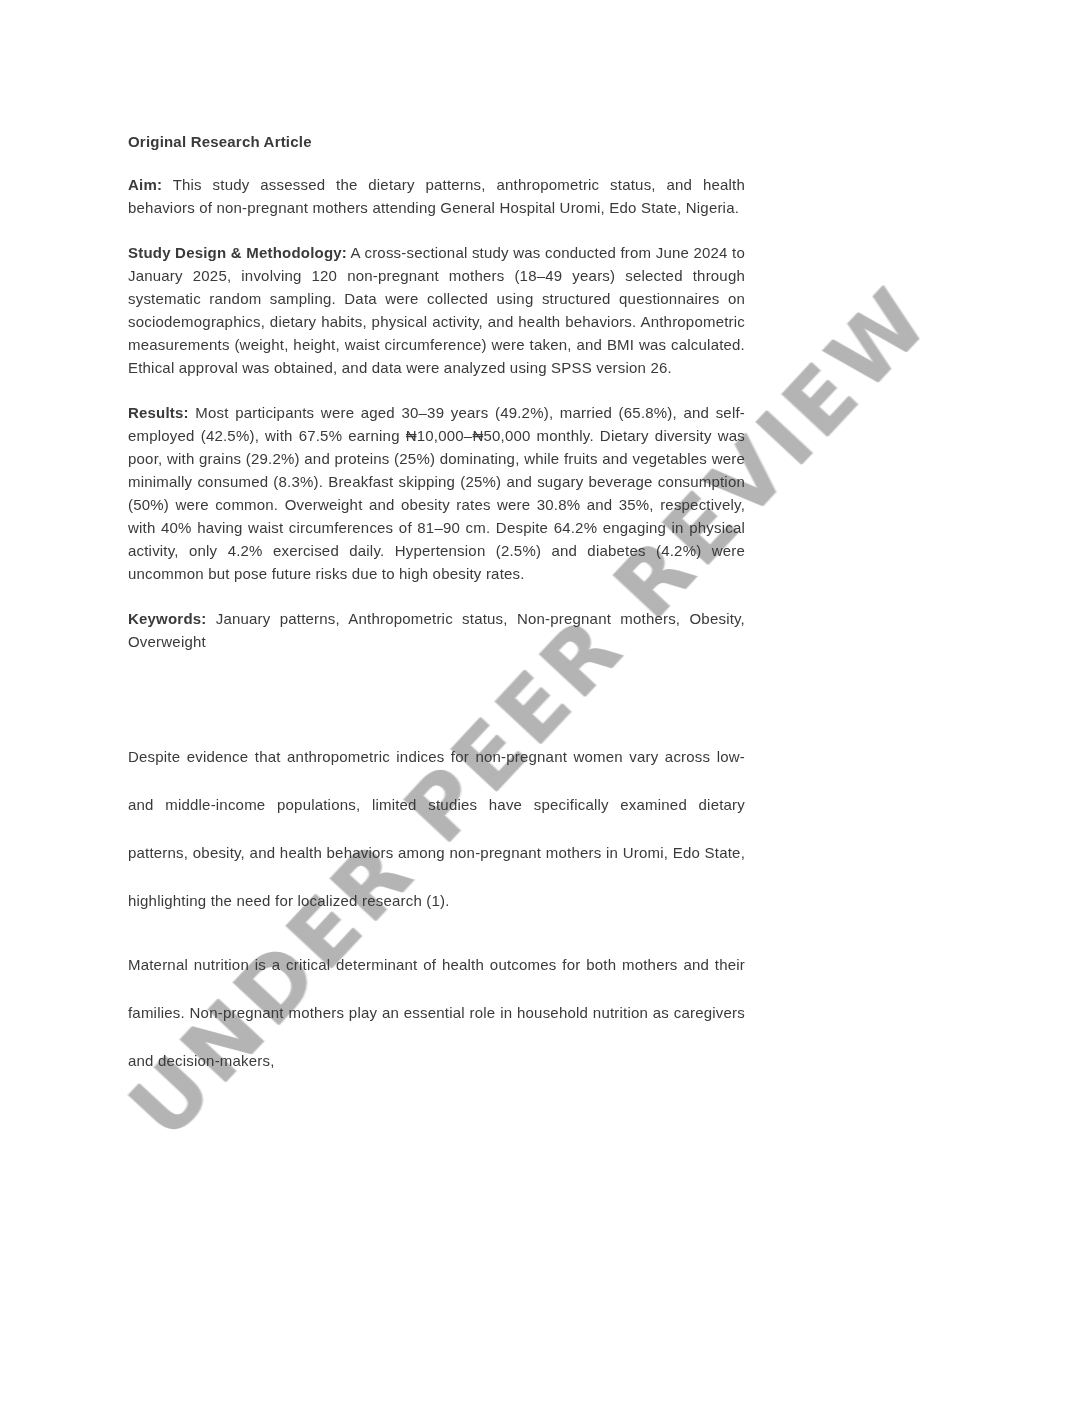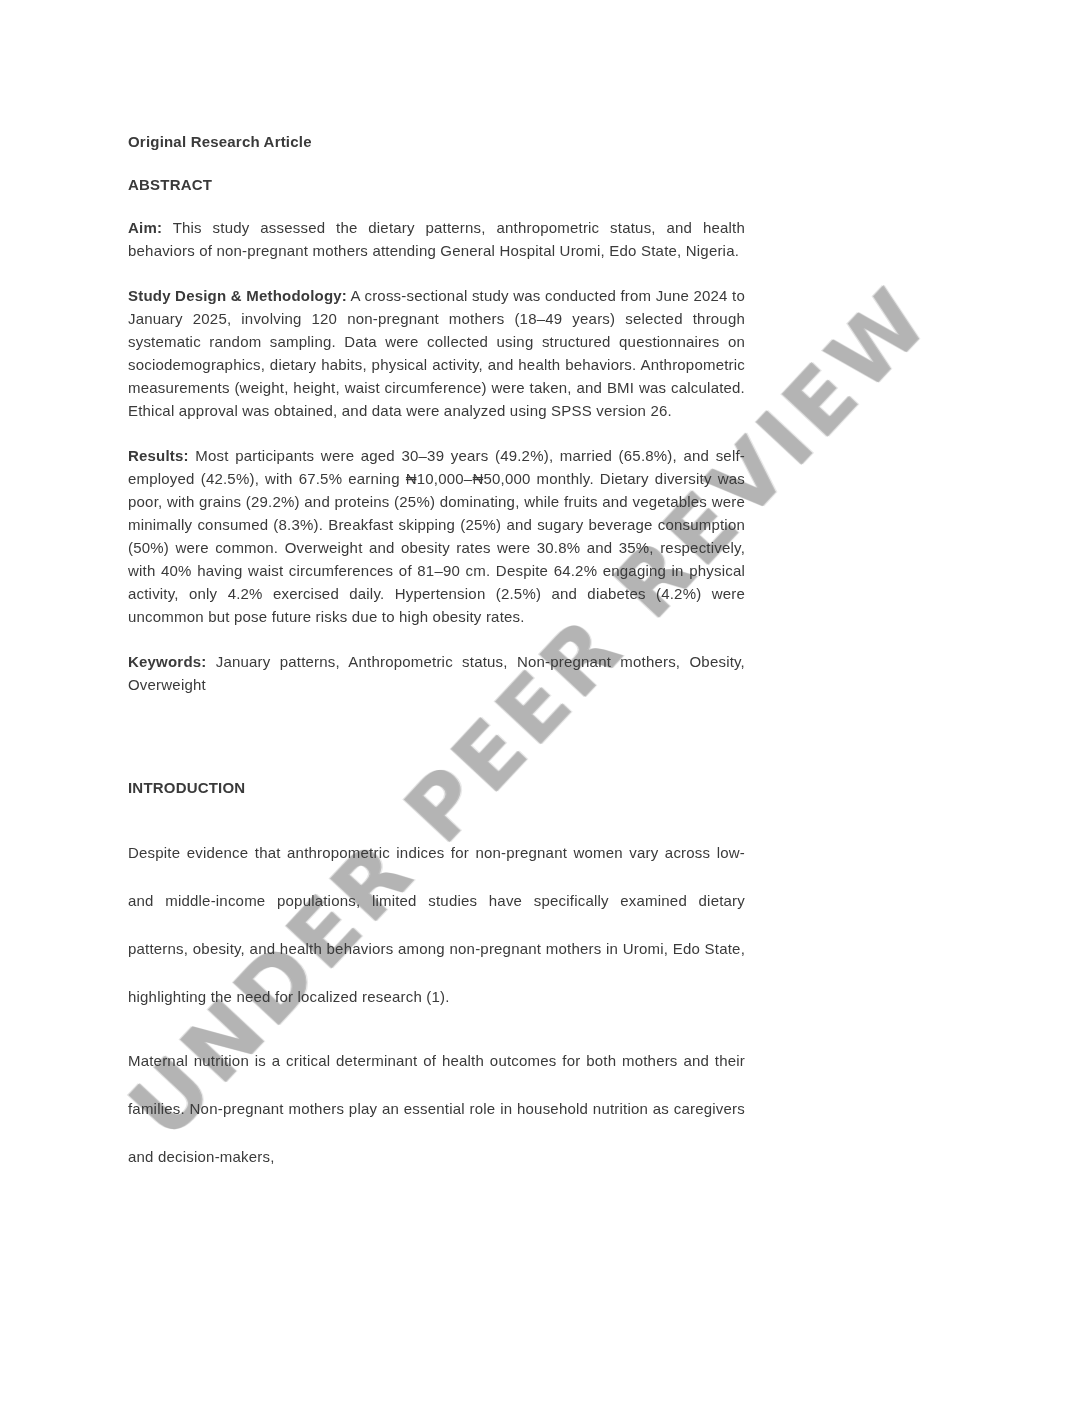--- a/index.html
+++ b/index.html
@@ -79,33 +79,31 @@
 <body>
 
 <div class="watermark">UNDER PEER REVIEW</div>
 
 <div class="page">
   <div class="content">
 
     <div class="article-type">Original Research Article</div>
 
 
-    <div class="section-heading">ABSTRACT</div>
 
     <p class="para"><b>Aim:</b><span> This study assessed the dietary patterns, anthropometric status, and health behaviors of non-pregnant mothers attending General Hospital Uromi, Edo State, Nigeria.</span></p>
 
     <p class="para"><b>Study Design &amp; Methodology:</b><span> A cross-sectional study was conducted from June 2024 to January 2025, involving 120 non-pregnant mothers (18–49 years) selected through systematic random sampling. Data were collected using structured questionnaires on sociodemographics, dietary habits, physical activity, and health behaviors. Anthropometric measurements (weight, height, waist circumference) were taken, and BMI was calculated. Ethical approval was obtained, and data were analyzed using SPSS version 26.</span></p>
 
     <p class="para"><b>Results:</b><span> Most participants were aged 30–39 years (49.2%), married (65.8%), and self-employed (42.5%), with 67.5% earning ₦10,000–₦50,000 monthly. Dietary diversity was poor, with grains (29.2%) and proteins (25%) dominating, while fruits and vegetables were minimally consumed (8.3%). Breakfast skipping (25%) and sugary beverage consumption (50%) were common. Overweight and obesity rates were 30.8% and 35%, respectively, with 40% having waist circumferences of 81–90 cm. Despite 64.2% engaging in physical activity, only 4.2% exercised daily. Hypertension (2.5%) and diabetes (4.2%) were uncommon but pose future risks due to high obesity rates.</span></p>
 
 
     <p class="para"><b>Keywords:</b><span> January patterns, Anthropometric status, Non-pregnant mothers, Obesity, Overweight</span></p>
 
     <div class="intro-section">
-      <div class="intro-heading">INTRODUCTION</div>
 
       <p class="intro-para">Despite evidence that anthropometric indices for non-pregnant women vary across low- and middle-income populations, limited studies have specifically examined dietary patterns, obesity, and health behaviors among non-pregnant mothers in Uromi, Edo State, highlighting the need for localized research (1).</p>
 
       <p class="intro-para">Maternal nutrition is a critical determinant of health outcomes for both mothers and their families. Non-pregnant mothers play an essential role in household nutrition as caregivers and decision-makers,</p>
     </div>
 
   </div>
 </div>
 
 </body></html>

